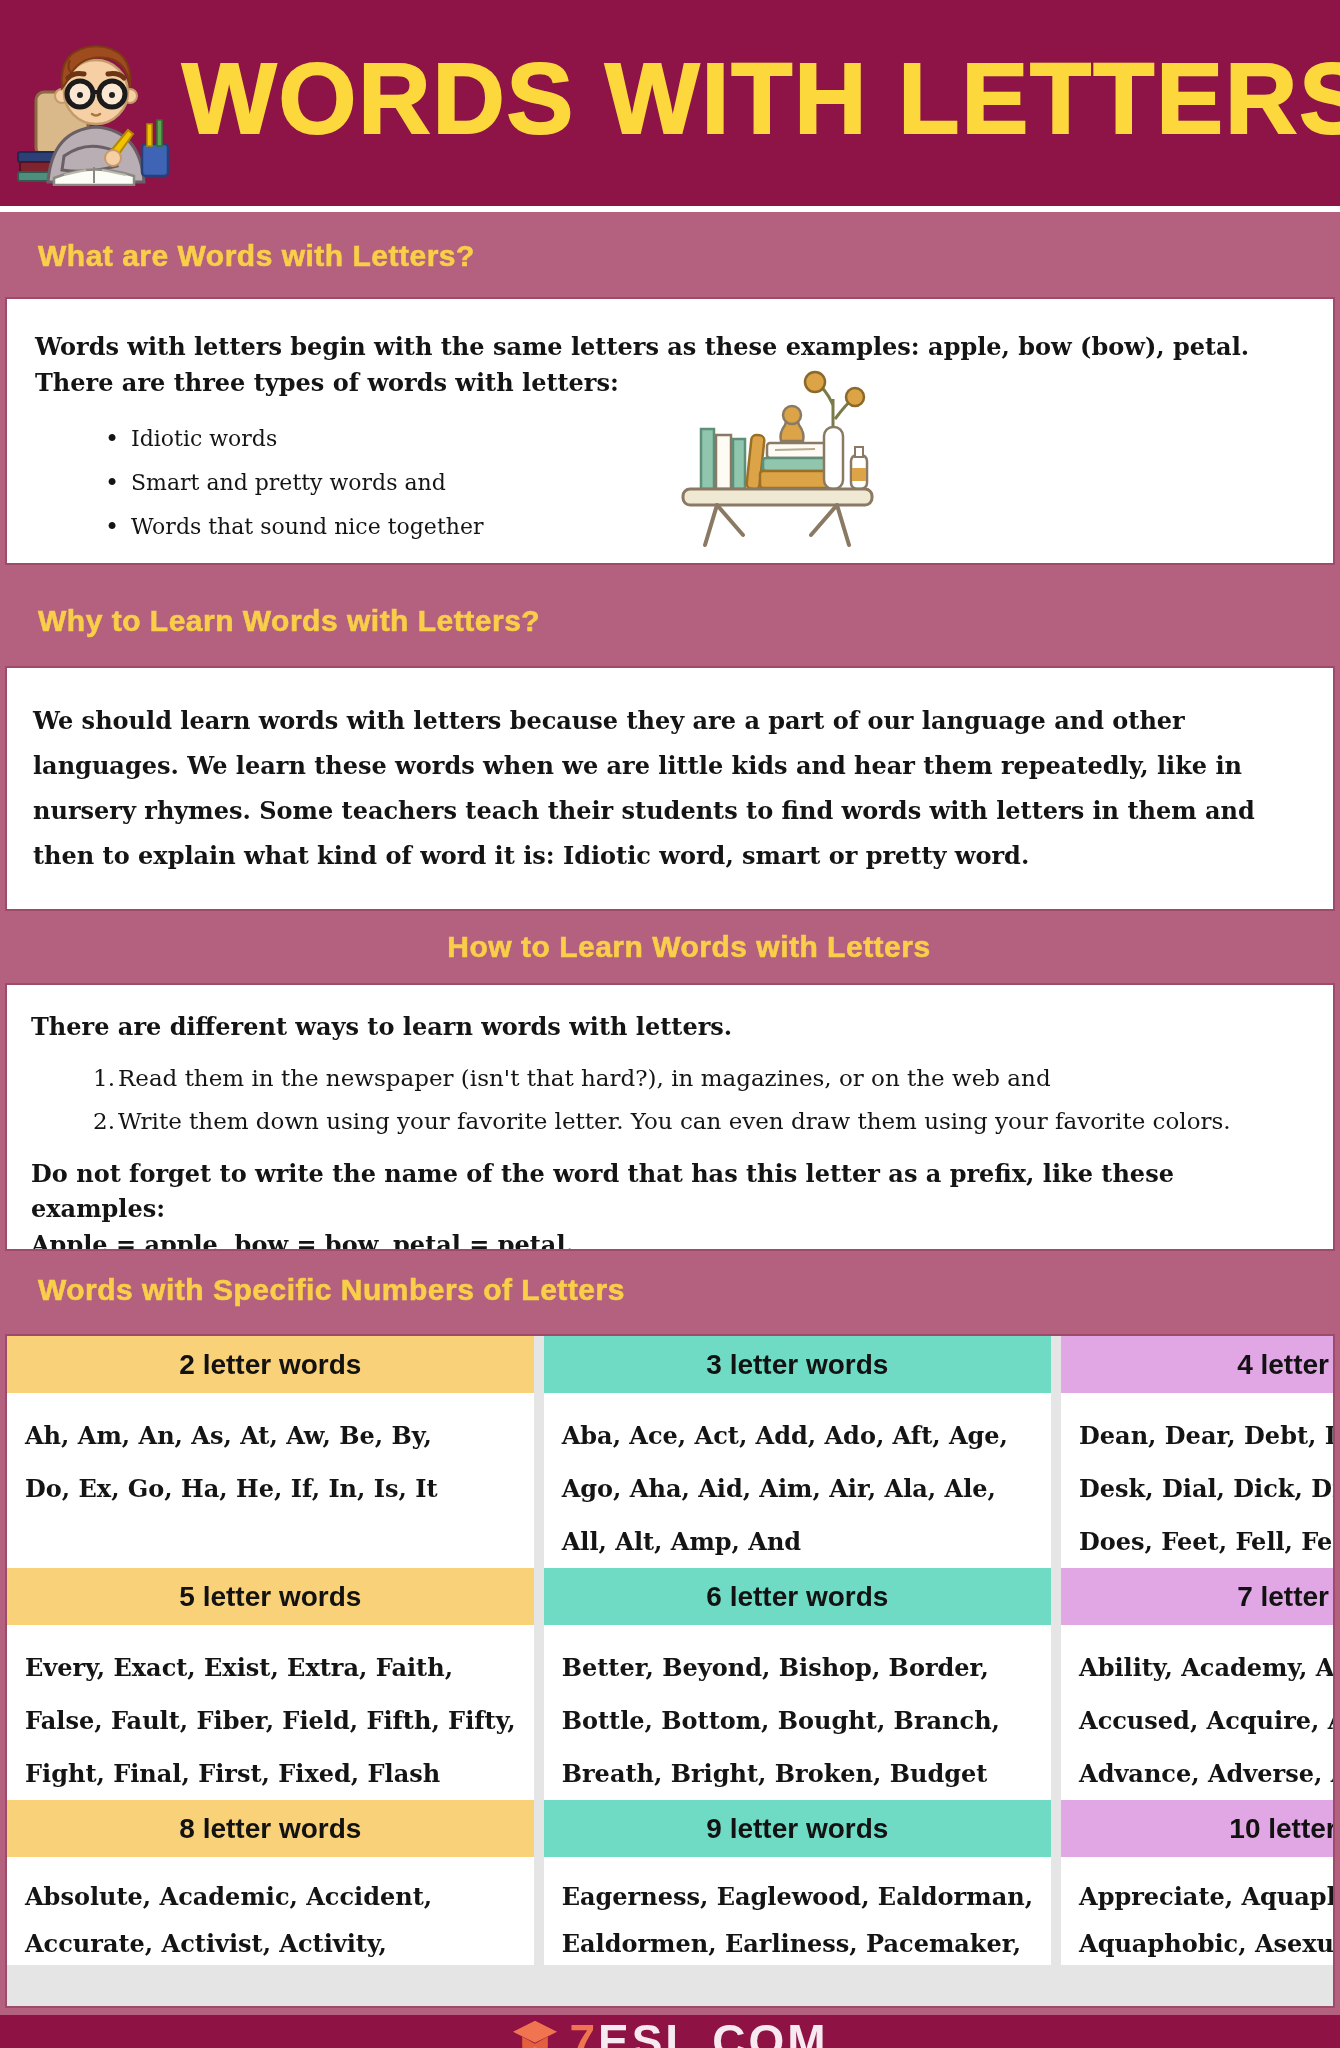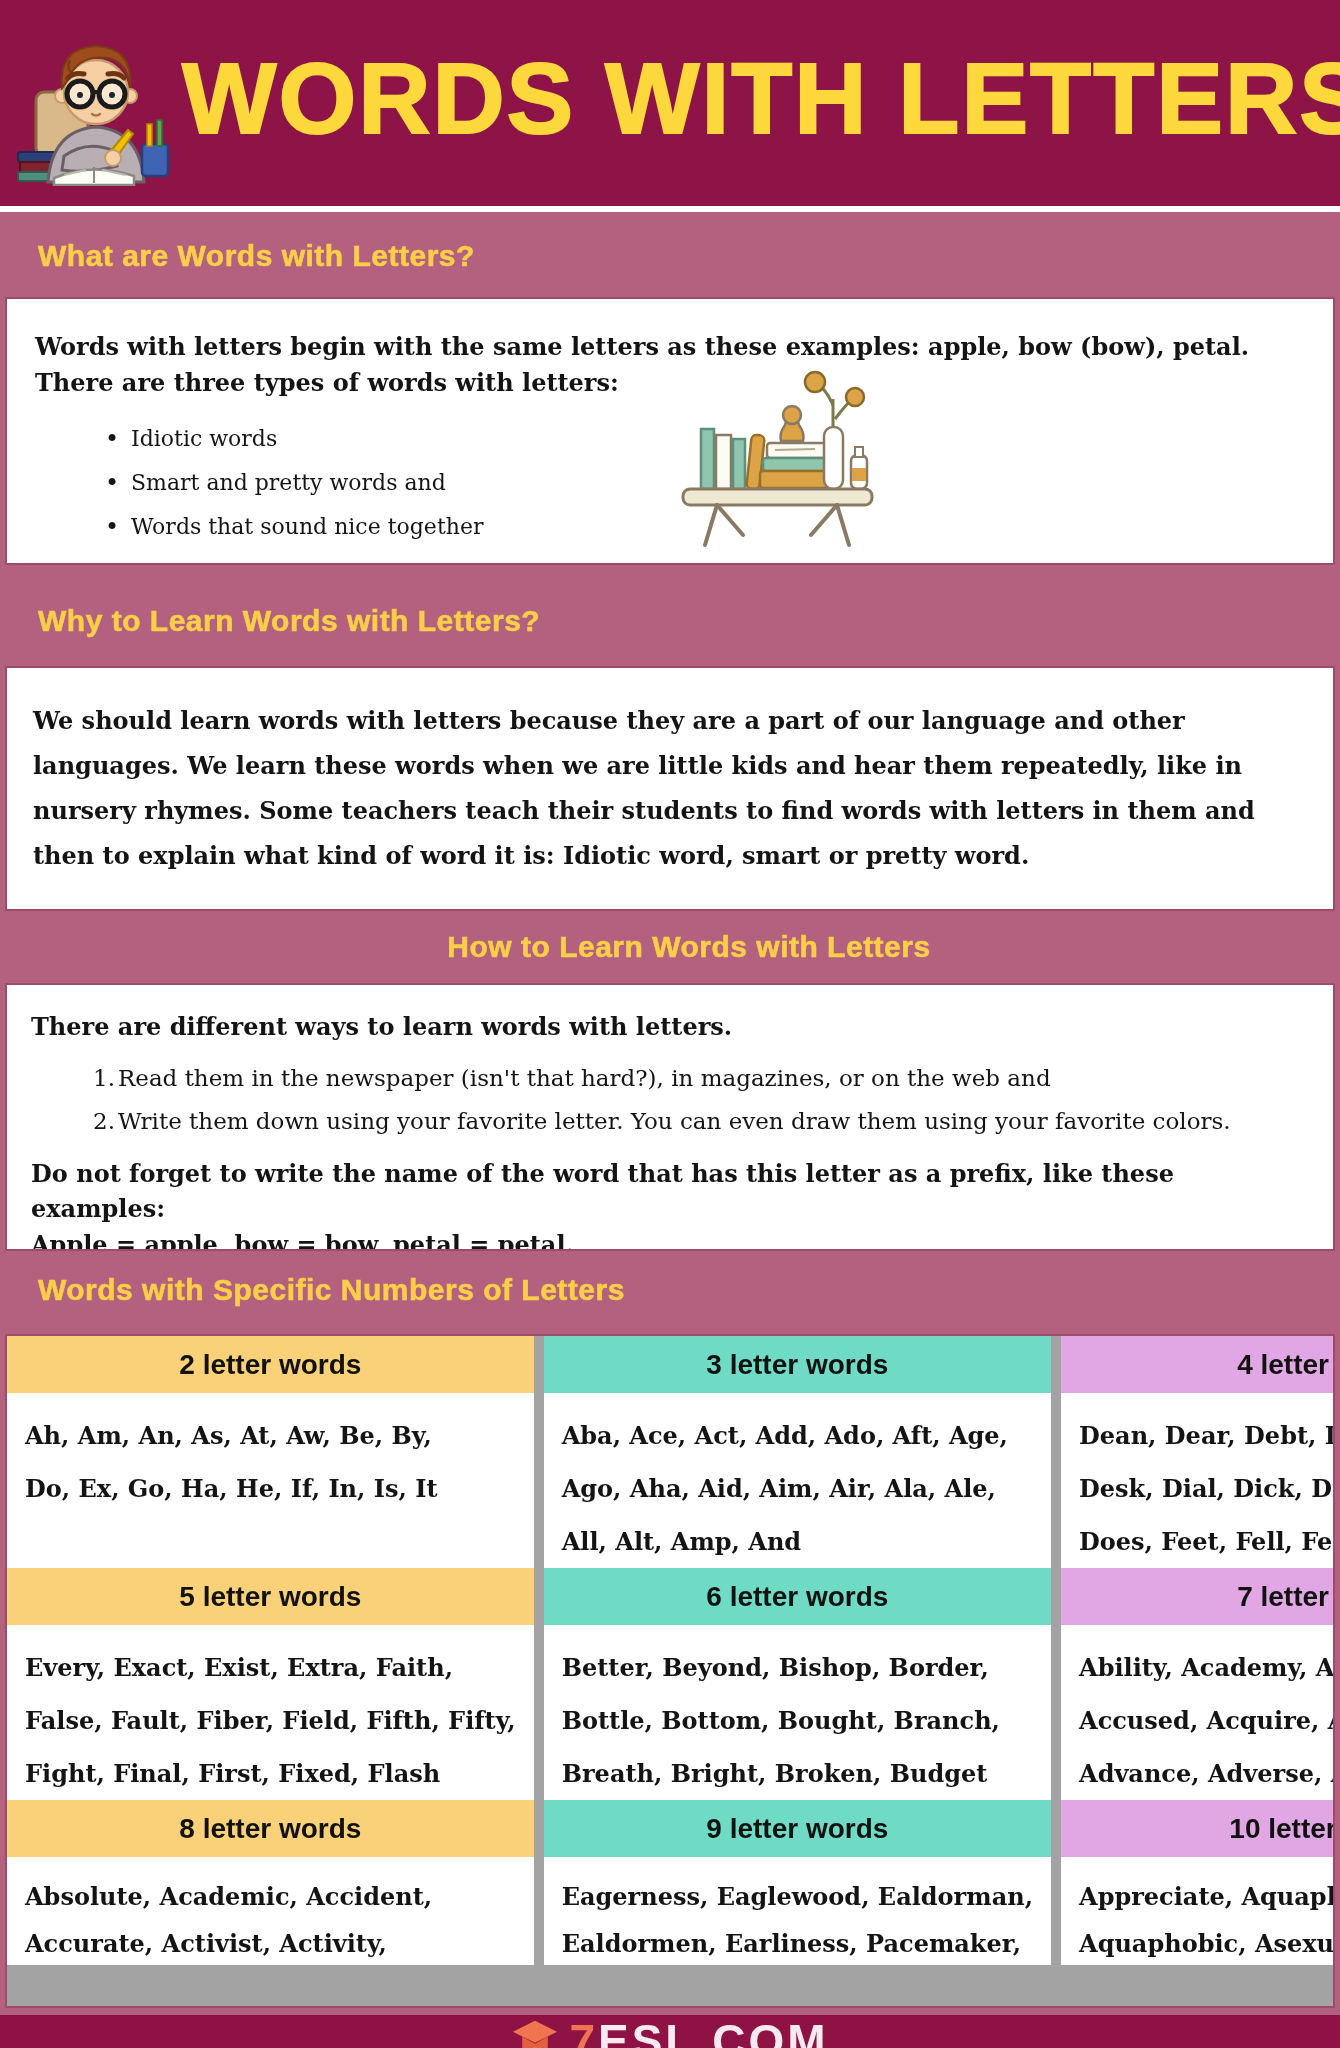--- a/index.html
+++ b/index.html
@@ -45,21 +45,21 @@
   .para-lines { line-height:45px; }
   .bullets { margin:26px 0 0 70px; list-style:none; }
   .bullets li { font-size:22px; font-weight:normal; margin-bottom:19px; position:relative; padding-left:26px; }
   .bullets li::before { content:"•"; position:absolute; left:0; top:-1px; font-size:24px; }
   .shelf-art { position:absolute; left:668px; top:70px; }
   .steps { margin:20px 0 0 62px; }
   .step { display:flex; font-size:23px; font-weight:normal; margin-bottom:17px; }
   .step .num { margin-right:3px; }
   .outro { margin-top:22px; font-size:24px; }
   
-  .table-panel { margin:0 5px; background:#a3a3a3; border:2px solid #a04a69; height:674px; overflow:hidden; }
+  .table-panel { margin:0 5px; background:#e5e5e5; border:2px solid #a04a69; height:674px; overflow:hidden; }
   .wgrid { display:grid; grid-template-columns:1fr 1fr 1fr; column-gap:10px; }
   .whead {
     height:57px; display:flex; align-items:center; justify-content:center;
     font-family:"Liberation Sans", sans-serif; font-weight:bold; font-size:28px; color:#121212;
   }
   .wbody {
     background:#fff; padding:16px 18px 0; font-size:24px; font-weight:bold;
     white-space:pre; overflow:hidden;
   }
   .r1 .wbody, .r2 .wbody { height:175px; line-height:53px; }

